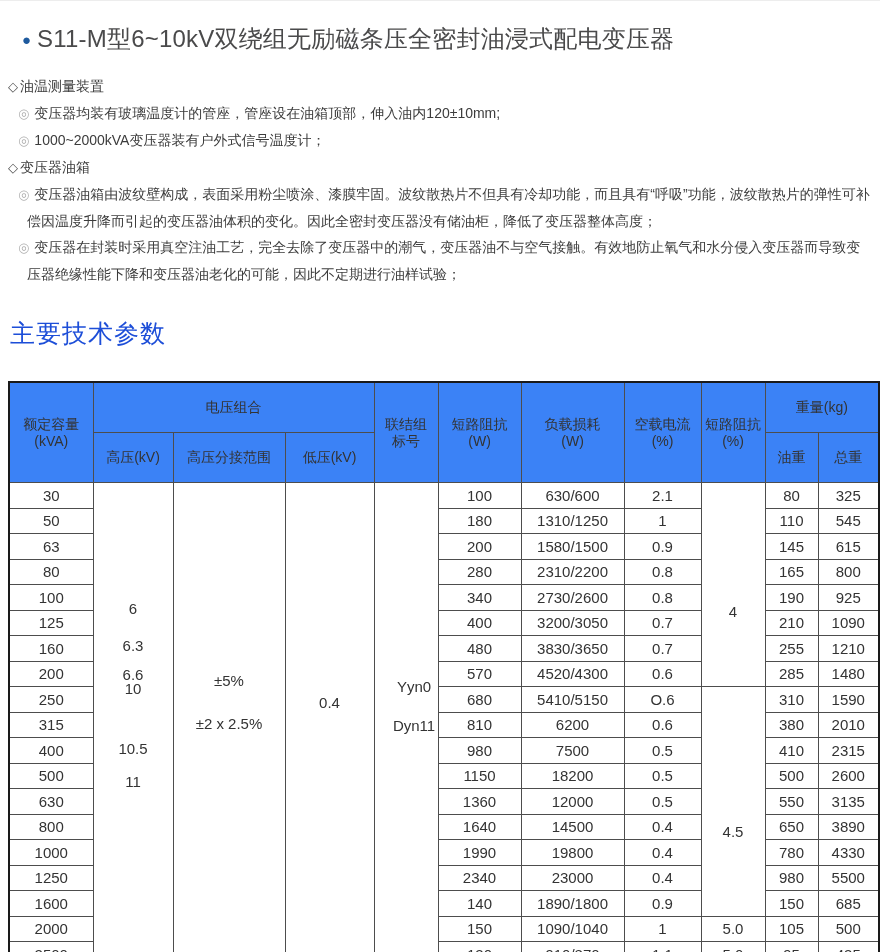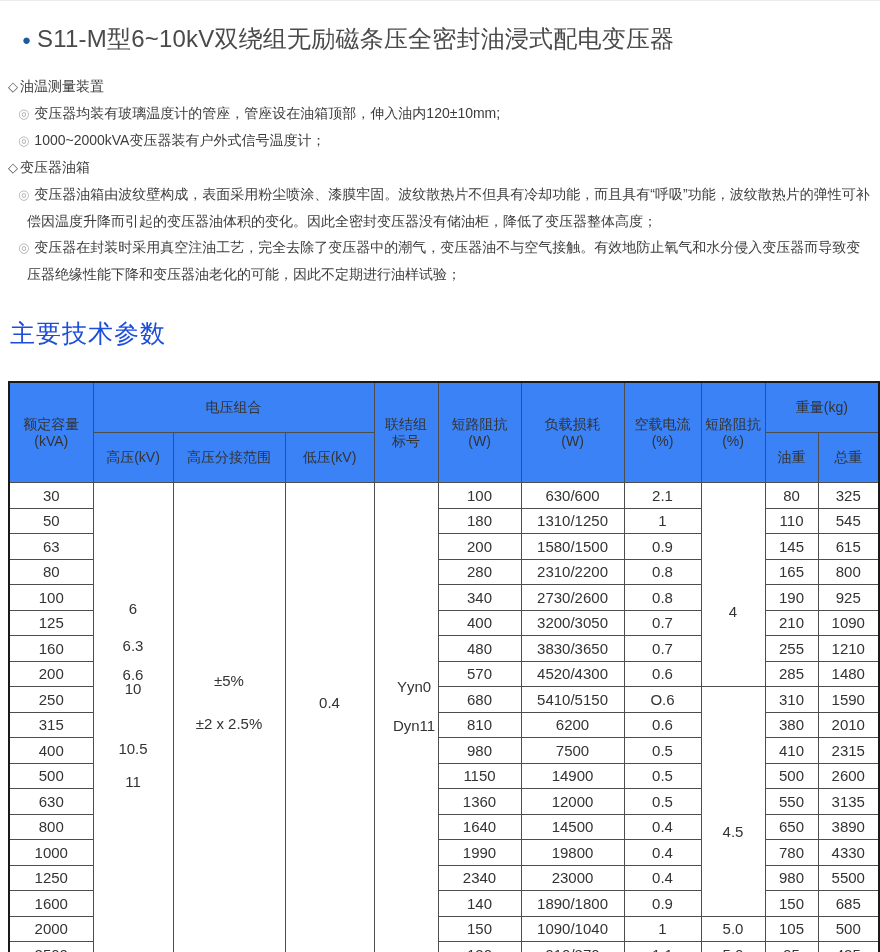--- a/index.html
+++ b/index.html
@@ -276,21 +276,21 @@
         <td>400</td>
         <td>980</td>
         <td>7500</td>
         <td>0.5</td>
         <td>410</td>
         <td>2315</td>
       </tr>
       <tr>
         <td>500</td>
         <td>1150</td>
-        <td>14900</td>
+        <td>18200</td>
         <td>0.5</td>
         <td>500</td>
         <td>2600</td>
       </tr>
       <tr>
         <td>630</td>
         <td>1360</td>
         <td>12000</td>
         <td>0.5</td>
         <td>550</td>

